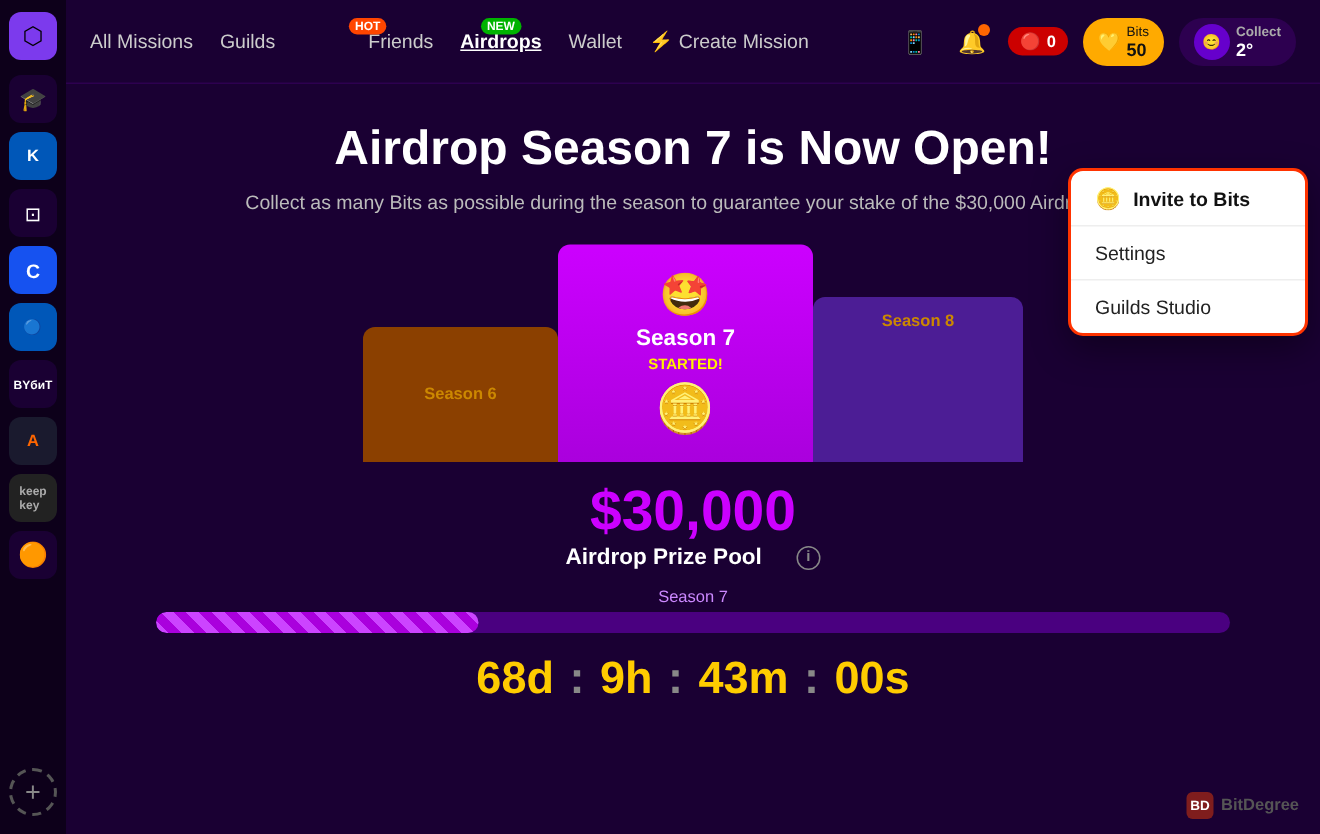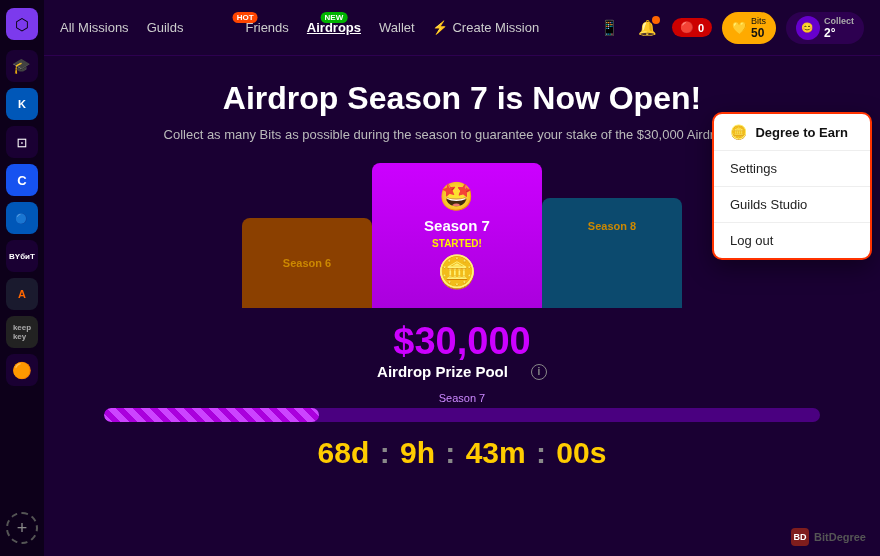--- a/index.html
+++ b/index.html
@@ -274,26 +274,26 @@
       gap: 4px;
       z-index: 2;
     }
     .card-s7-emoji { font-size: 28px; }
     .card-s7-title { color: #fff; font-size: 15px; font-weight: 800; }
     .card-s7-started { color: #ffee00; font-size: 10px; font-weight: 700; }
     .card-s7-coin { font-size: 32px; }
     .card-s8 {
       width: 140px;
       height: 110px;
-      background: #0c4a6e;
+      background: #4c1d95;
       border-radius: 8px 8px 0 0;
       display: flex;
       align-items: flex-start;
       justify-content: center;
-      padding-top: 22px;
+      padding-top: 10px;
       color: #cc8800;
       font-size: 11px;
       font-weight: 600;
     }
 
     
     .prize-pool {
       text-align: center;
       padding: 12px 0 6px;
     }
@@ -526,26 +526,23 @@
     </div>
 
     <div class="watermark">
       <div class="watermark-icon">BD</div>
       <span>BitDegree</span>
     </div>
 
     <div class="dropdown-menu">
       <div class="dropdown-item invite">
         <span class="invite-coin">🪙</span>
-        <span>Degree to Earn</span>
+        <span>Invite to Bits</span>
       </div>
       <div class="dropdown-item">
         <span>Settings</span>
       </div>
       <div class="dropdown-item">
         <span>Guilds Studio</span>
       </div>
-      <div class="dropdown-item">
-        <span>Log out</span>
-      </div>
     </div>
   </div>
 </div>
 
 </body></html>

